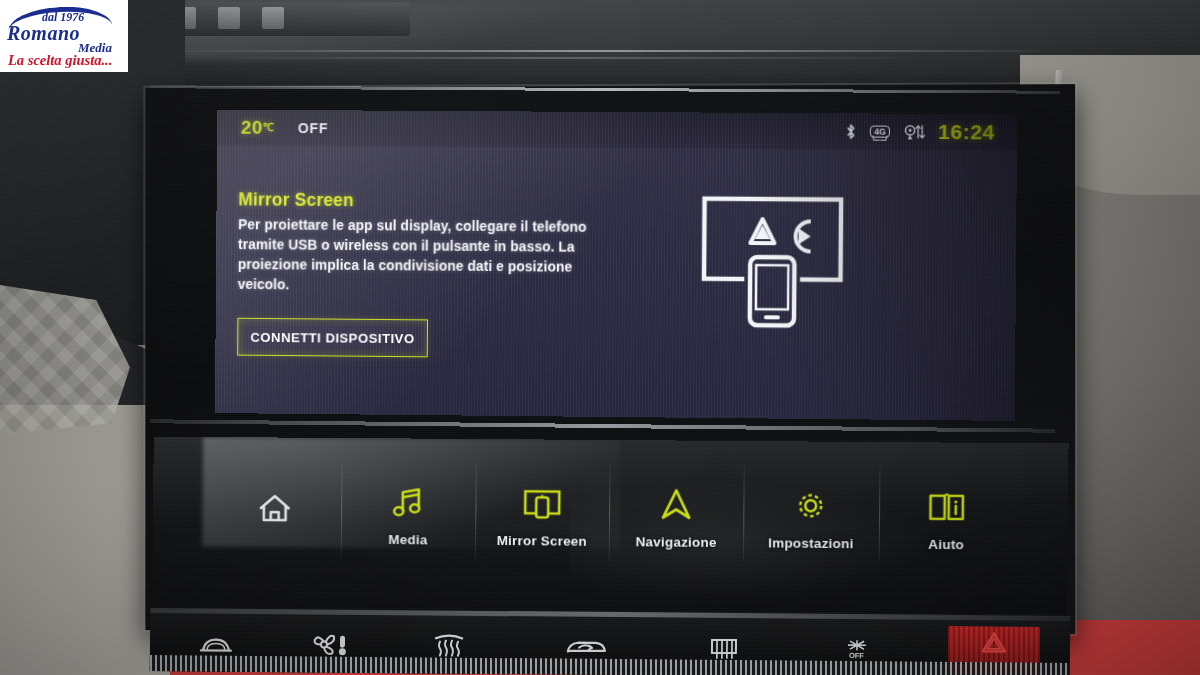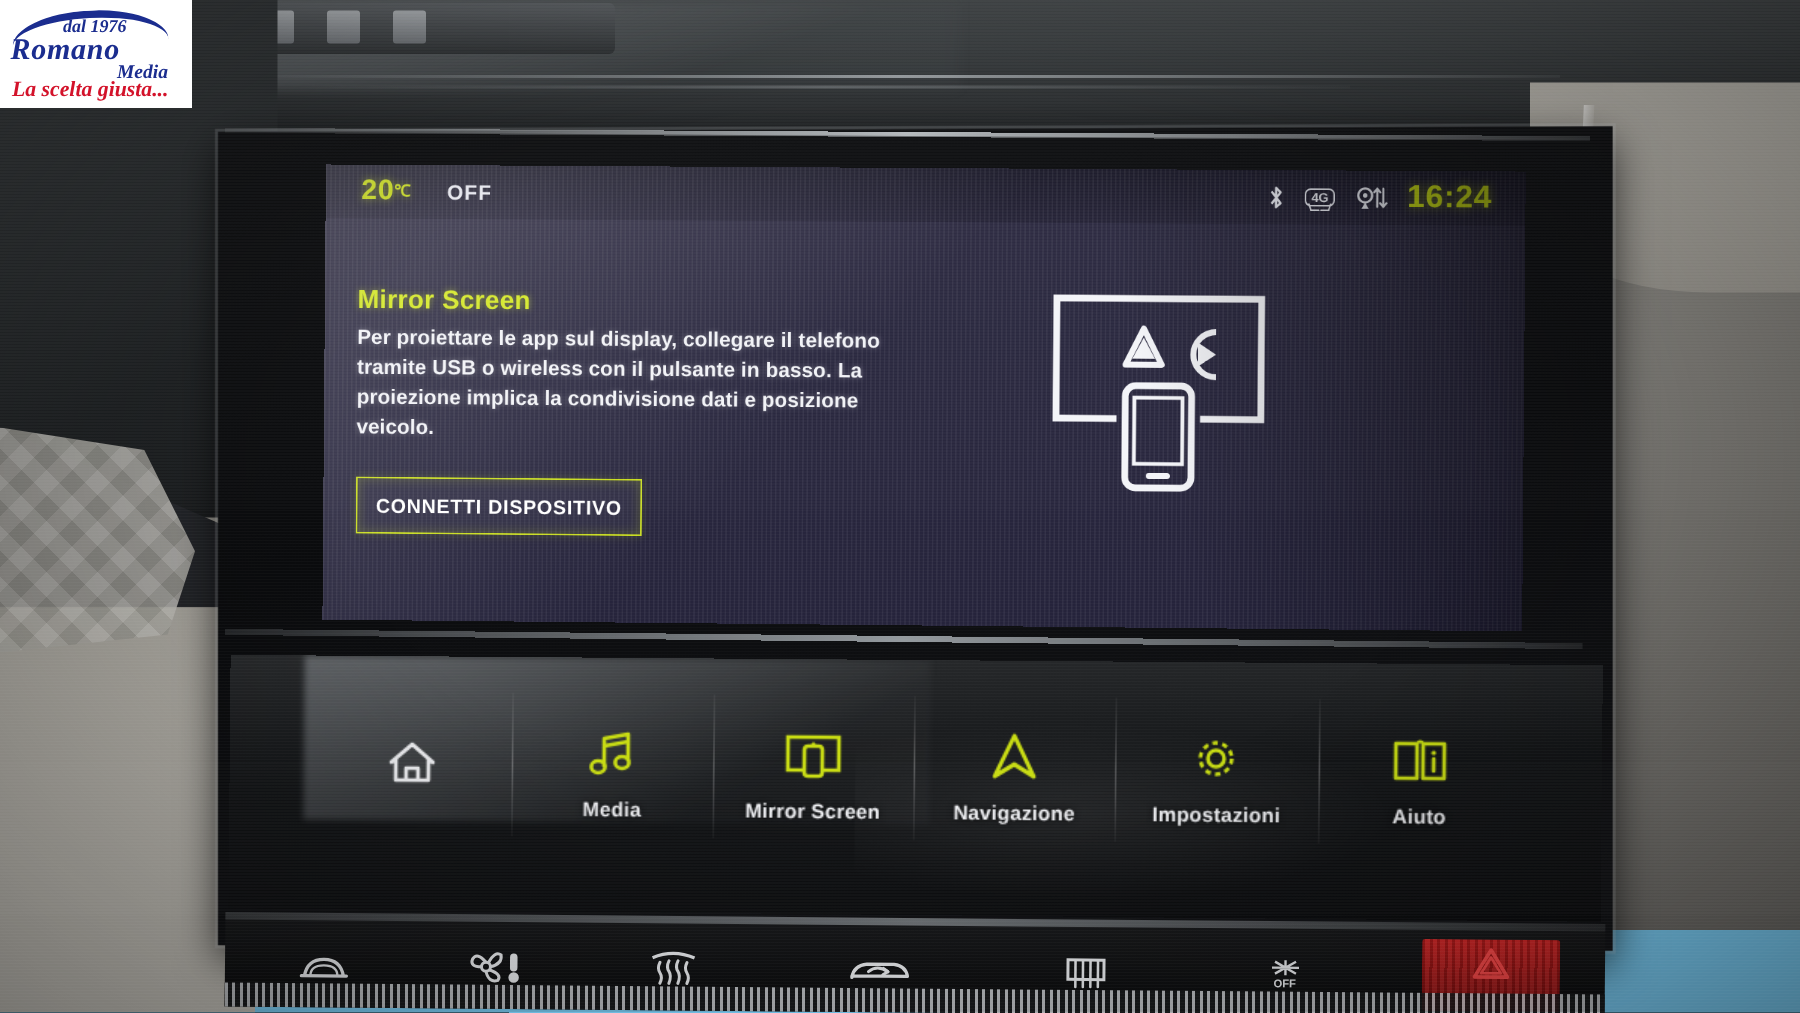--- a/index.html
+++ b/index.html
@@ -1,20 +1,20 @@
 <!DOCTYPE html>
 <html><head>
 <meta charset="utf-8">
 <style>
   * { margin:0; padding:0; box-sizing:border-box; }
   html,body { width:1200px; height:675px; overflow:hidden; background:#0a0a0c; }
   body { font-family:"Liberation Sans", sans-serif; position:relative; }
 
   
-  #scene { position:absolute; inset:0; background:#7dd3fc; overflow:hidden; }
+  #scene { position:absolute; inset:0; background:#ef4444; overflow:hidden; }
 
   .dash-top {
     position:absolute; left:0; top:0; width:1200px; height:92px;
     background:linear-gradient(180deg,#45494b 0%,#3a3e40 35%,#2c2f31 75%,#212426 100%);
   }
   .dash-top-sheen {
     position:absolute; left:120px; top:0; width:520px; height:60px;
     background:linear-gradient(160deg,rgba(215,222,228,.30),rgba(120,128,134,.05) 70%);
     filter:blur(4px);
   }

